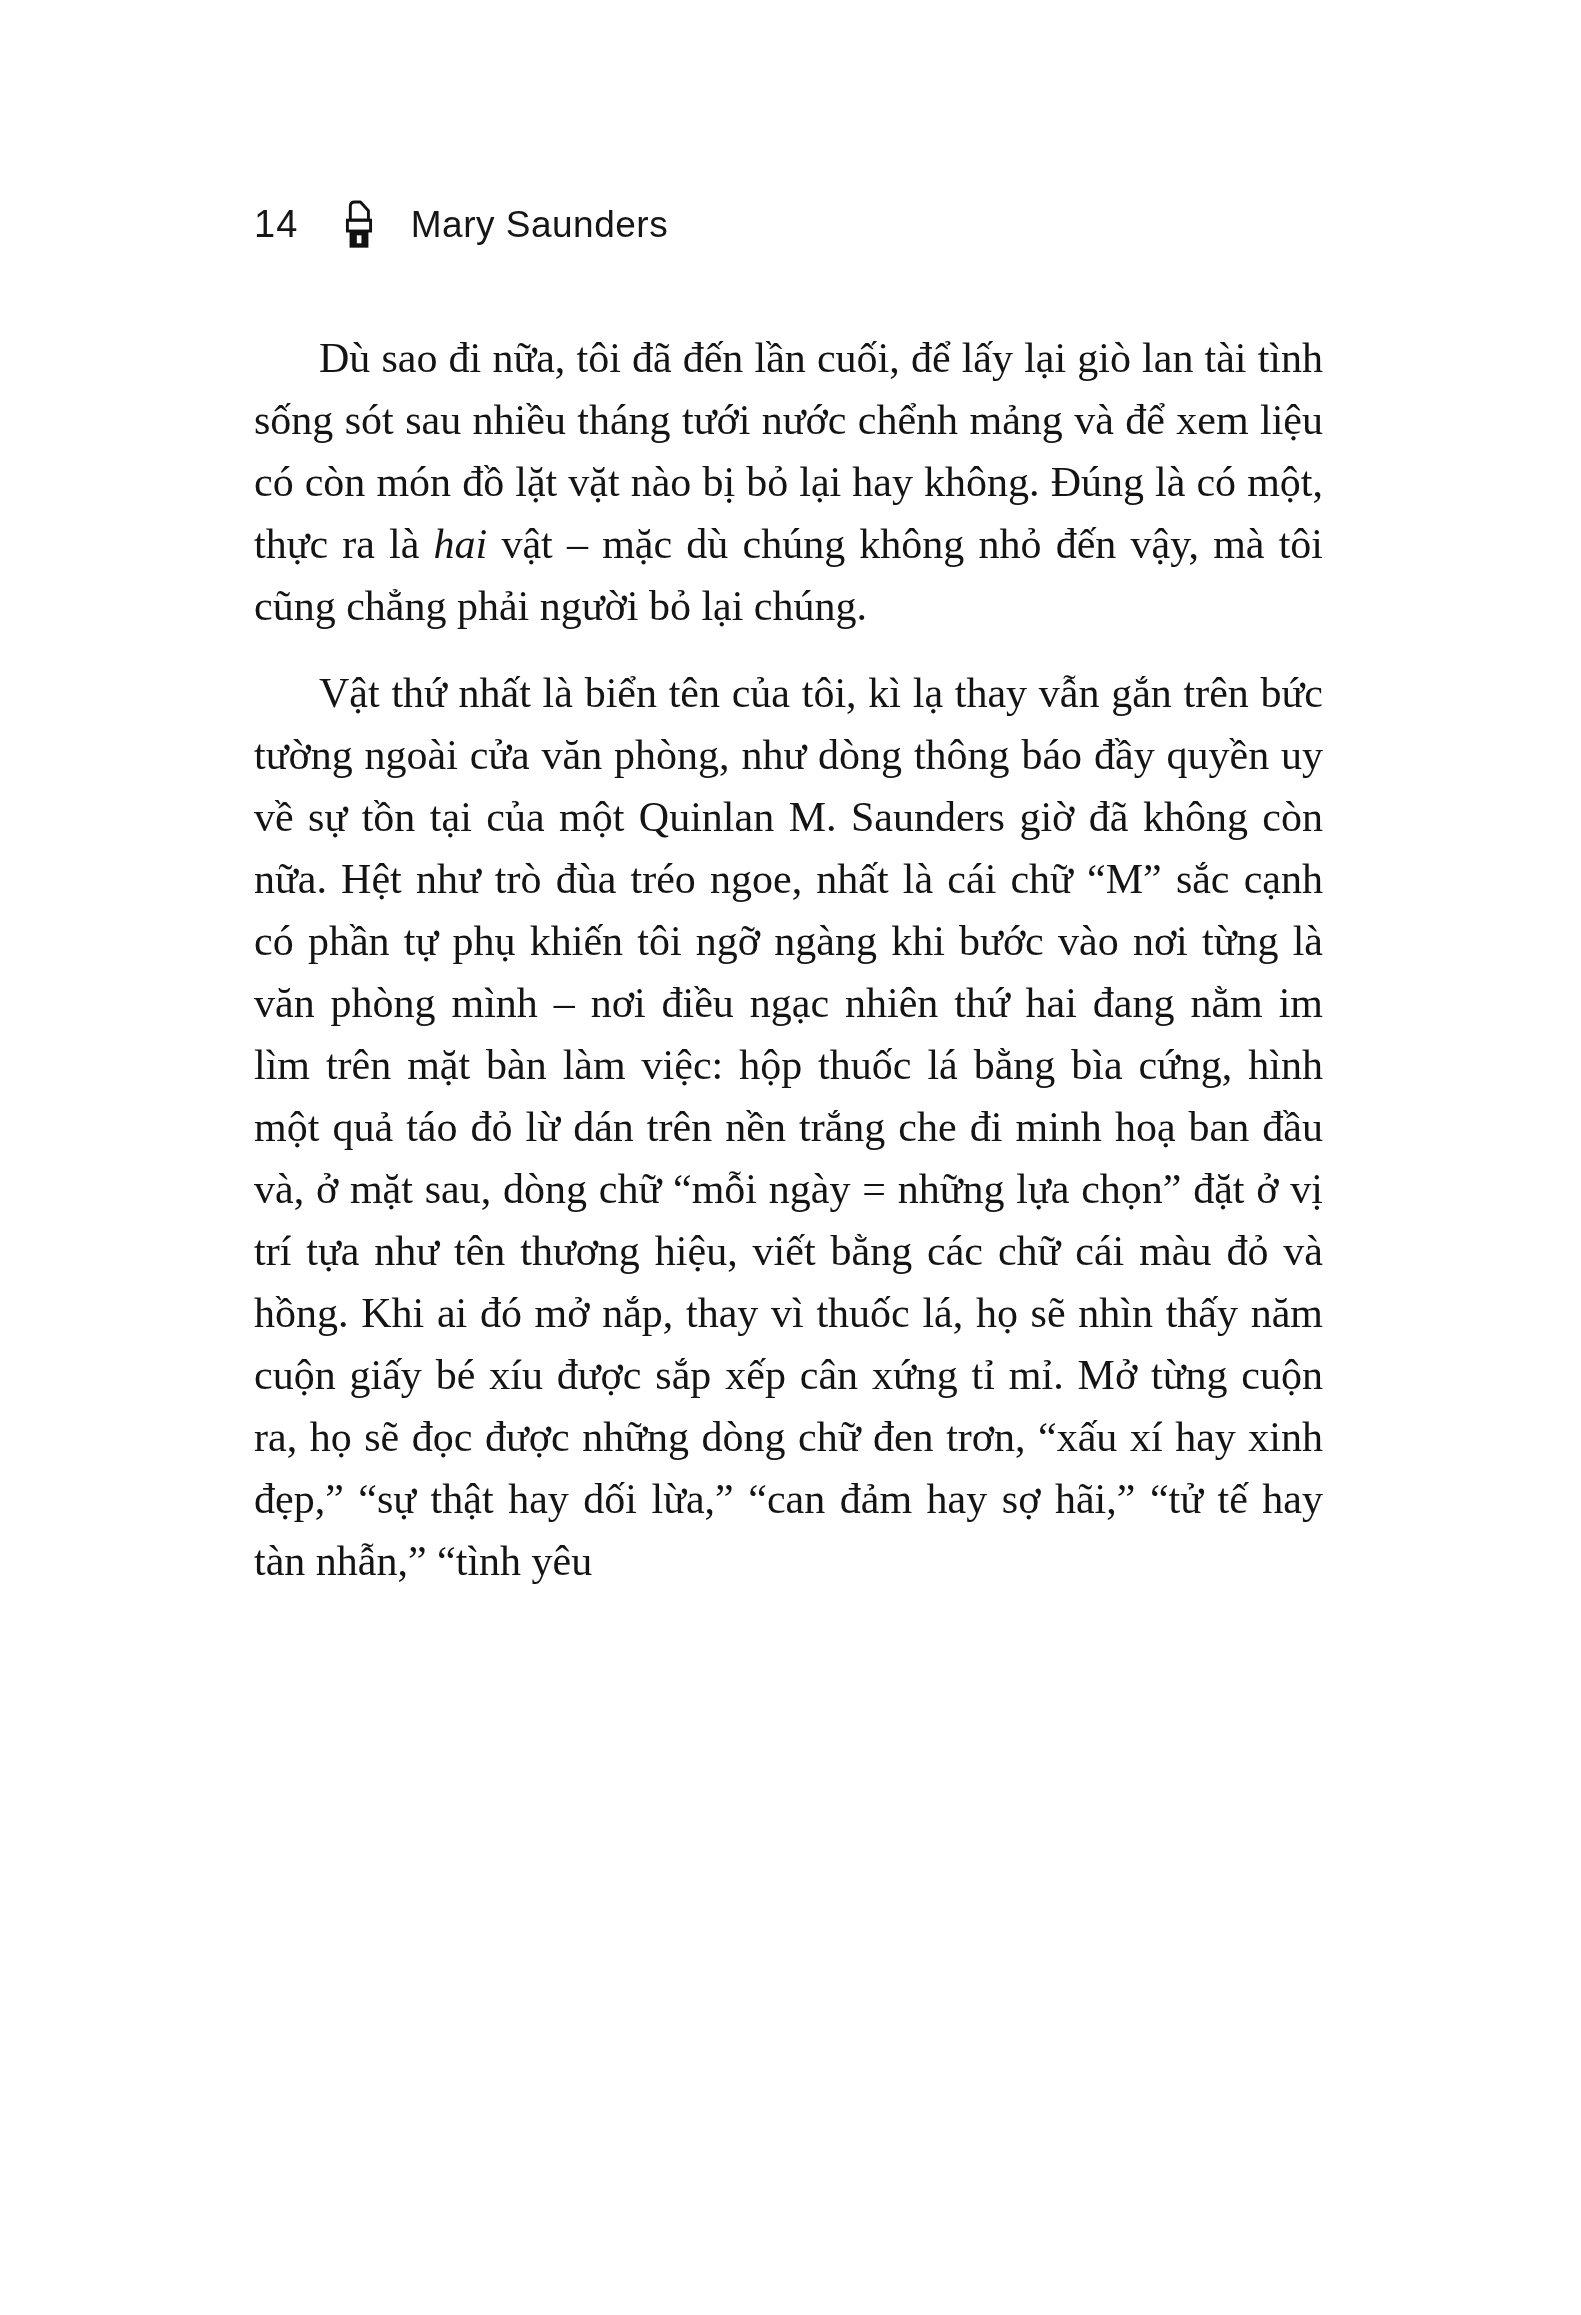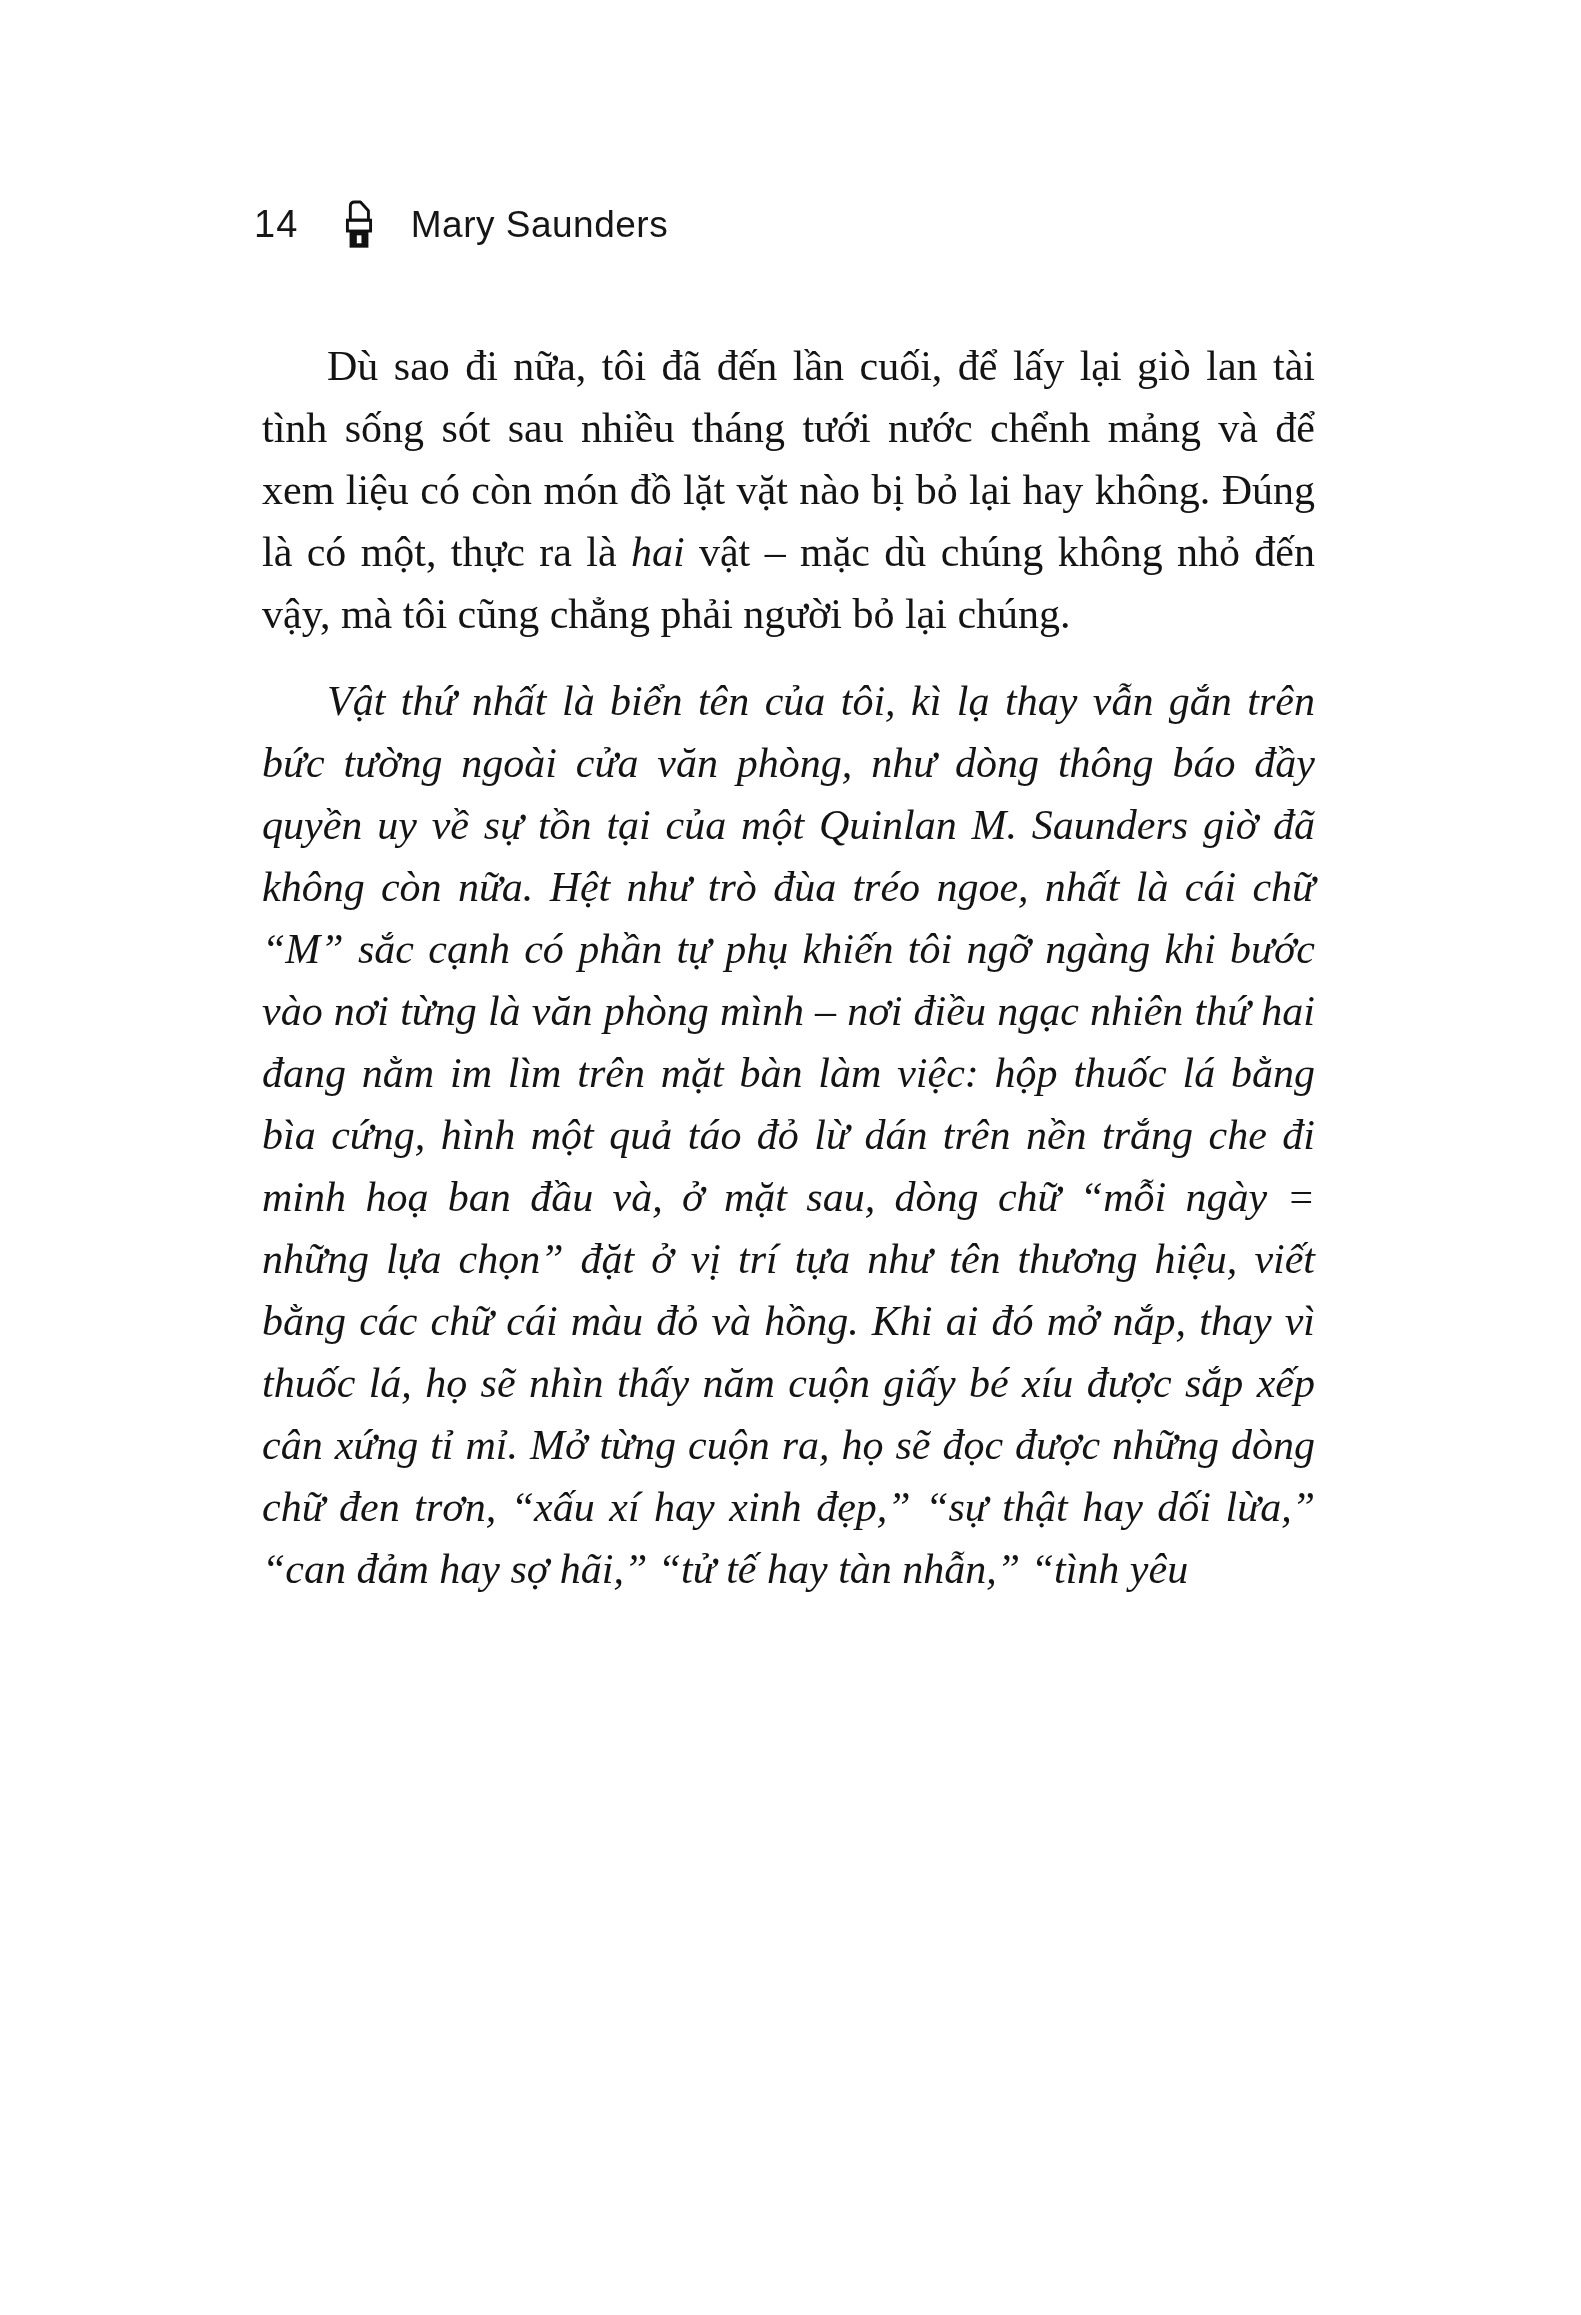--- a/index.html
+++ b/index.html
@@ -49,26 +49,25 @@
     left: 254px;
     top: 327px;
     width: 1069px;
     font-size: 42px;
     line-height: 62px;
     color: #141414;
     text-align: justify;
     text-justify: inter-word;
   }
   .body-text p {
-    margin: 8px;
+    margin: 0;
     text-indent: 65px;
   }
   .body-text p + p {
     margin-top: 25px;
-    font-style: italic;
   }
   .italic { font-style: italic; }
 </style>
 </head>
 <body>
 
 <div class="page">
 
   <header class="page-header">
     <span class="page-number">14</span>

